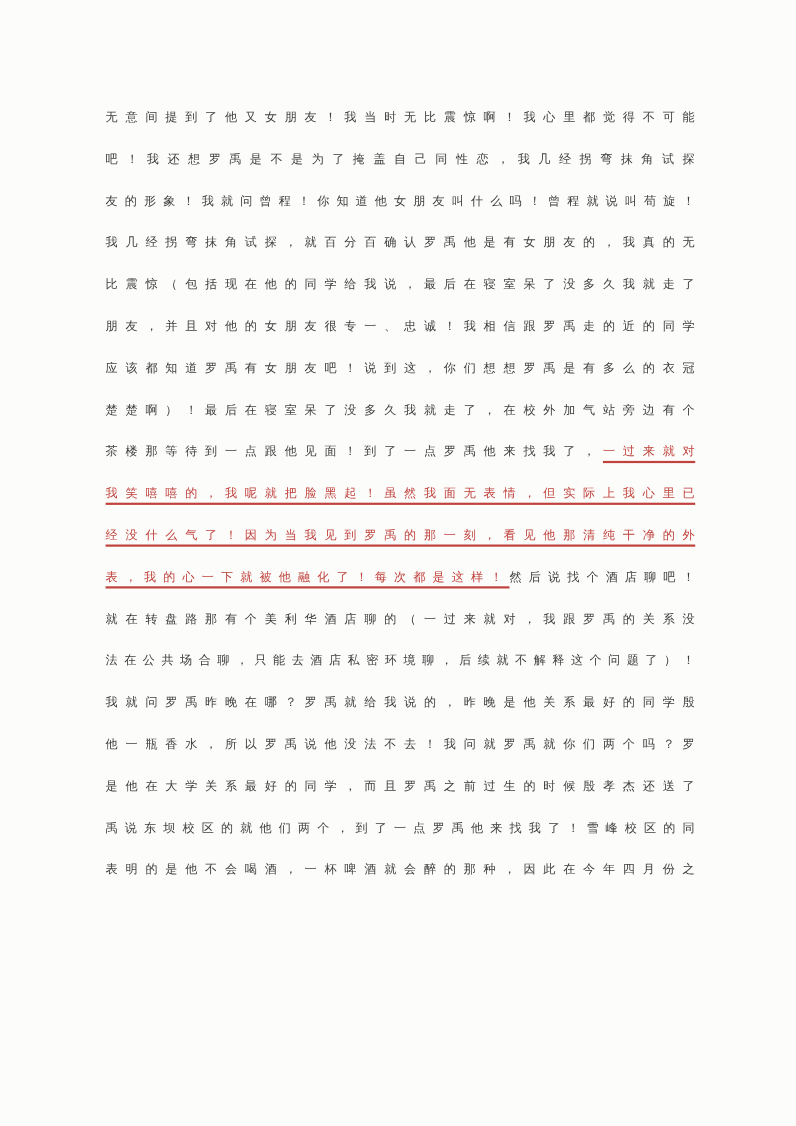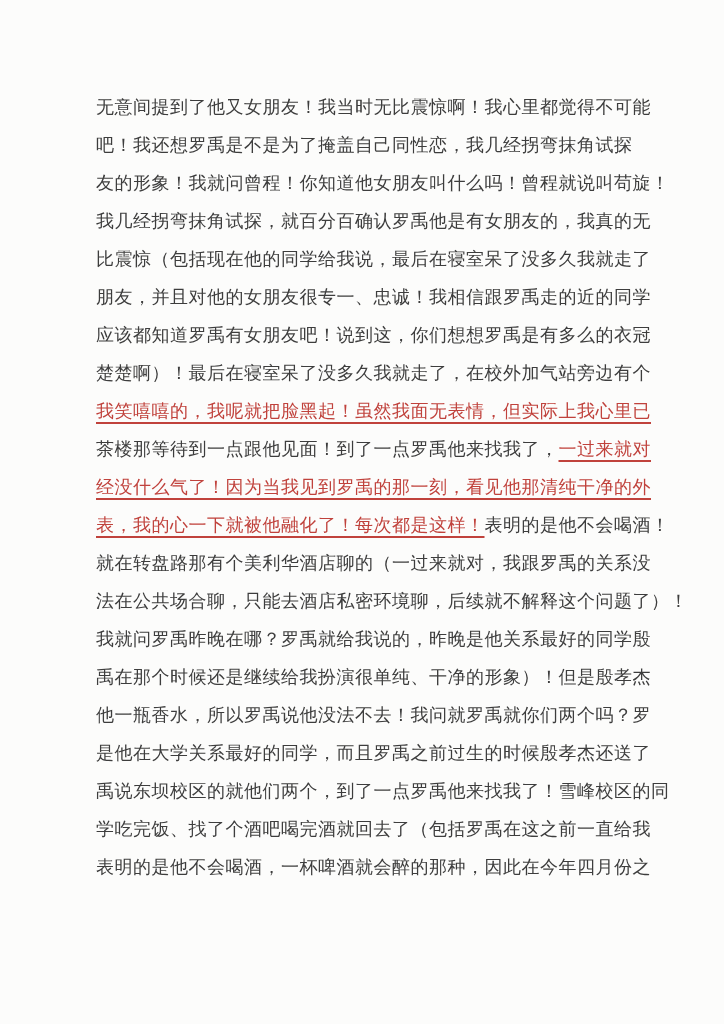--- a/index.html
+++ b/index.html
@@ -19,21 +19,21 @@
     height: 1024px;
     padding: 88px 92px 0 96px;
     background: #fcfcfb;
   }
   .text-block {
     width: 536px;
   }
   .line {
     height: 38px;
     line-height: 38px;
-    font-size: 18px;
+    font-size: 11px;
     color: #3d3d3d;
     text-align: justify;
     text-align-last: justify;
     text-justify: inter-character;
     white-space: nowrap;
     overflow: visible;
     letter-spacing: 0.5px;
   }
   .seg {
     color: #3d3d3d;
@@ -52,27 +52,25 @@
 <div class="page">
   <div class="text-block" id="text-block">
       <div class="line"><span class="seg">无意间提到了他又女朋友！我当时无比震惊啊！我心里都觉得不可能</span></div>
       <div class="line"><span class="seg">吧！我还想罗禹是不是为了掩盖自己同性恋，我几经拐弯抹角试探</span></div>
       <div class="line"><span class="seg">友的形象！我就问曾程！你知道他女朋友叫什么吗！曾程就说叫苟旋！</span></div>
       <div class="line"><span class="seg">我几经拐弯抹角试探，就百分百确认罗禹他是有女朋友的，我真的无</span></div>
       <div class="line"><span class="seg">比震惊（包括现在他的同学给我说，最后在寝室呆了没多久我就走了</span></div>
       <div class="line"><span class="seg">朋友，并且对他的女朋友很专一、忠诚！我相信跟罗禹走的近的同学</span></div>
       <div class="line"><span class="seg">应该都知道罗禹有女朋友吧！说到这，你们想想罗禹是有多么的衣冠</span></div>
       <div class="line"><span class="seg">楚楚啊）！最后在寝室呆了没多久我就走了，在校外加气站旁边有个</span></div>
+      <div class="line"><span class="seg">茶楼那等待到一点跟他见面！到了一点罗禹他来找我了，</span><span class="seg red">一过来就对</span></div>
       <div class="line"><span class="seg red">我笑嘻嘻的，我呢就把脸黑起！虽然我面无表情，但实际上我心里已</span></div>
-      <div class="line"><span class="seg">茶楼那等待到一点跟他见面！到了一点罗禹他来找我了，</span><span class="seg red">一过来就对</span></div>
       <div class="line"><span class="seg red">经没什么气了！因为当我见到罗禹的那一刻，看见他那清纯干净的外</span></div>
-      <div class="line"><span class="seg red">表，我的心一下就被他融化了！每次都是这样！</span><span class="seg">表明的是他不会喝酒！</span></div>
+      <div class="line"><span class="seg red">表，我的心一下就被他融化了！每次都是这样！</span><span class="seg">然后说找个酒店聊吧！</span></div>
       <div class="line"><span class="seg">就在转盘路那有个美利华酒店聊的（一过来就对，我跟罗禹的关系没</span></div>
       <div class="line"><span class="seg">法在公共场合聊，只能去酒店私密环境聊，后续就不解释这个问题了）！</span></div>
       <div class="line"><span class="seg">我就问罗禹昨晚在哪？罗禹就给我说的，昨晚是他关系最好的同学殷</span></div>
-      <div class="line"><span class="seg">禹在那个时候还是继续给我扮演很单纯、干净的形象）！但是殷孝杰</span></div>
       <div class="line"><span class="seg">他一瓶香水，所以罗禹说他没法不去！我问就罗禹就你们两个吗？罗</span></div>
       <div class="line"><span class="seg">是他在大学关系最好的同学，而且罗禹之前过生的时候殷孝杰还送了</span></div>
       <div class="line"><span class="seg">禹说东坝校区的就他们两个，到了一点罗禹他来找我了！雪峰校区的同</span></div>
-      <div class="line"><span class="seg">学吃完饭、找了个酒吧喝完酒就回去了（包括罗禹在这之前一直给我</span></div>
       <div class="line"><span class="seg">表明的是他不会喝酒，一杯啤酒就会醉的那种，因此在今年四月份之</span></div>
     </div>
 </div>
 
 </body></html>

